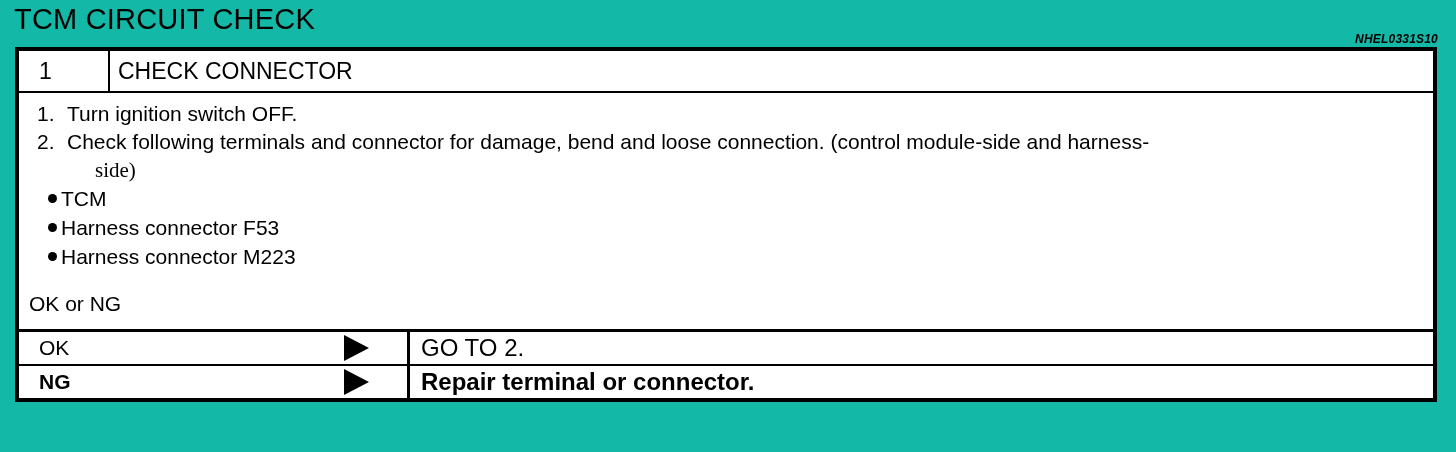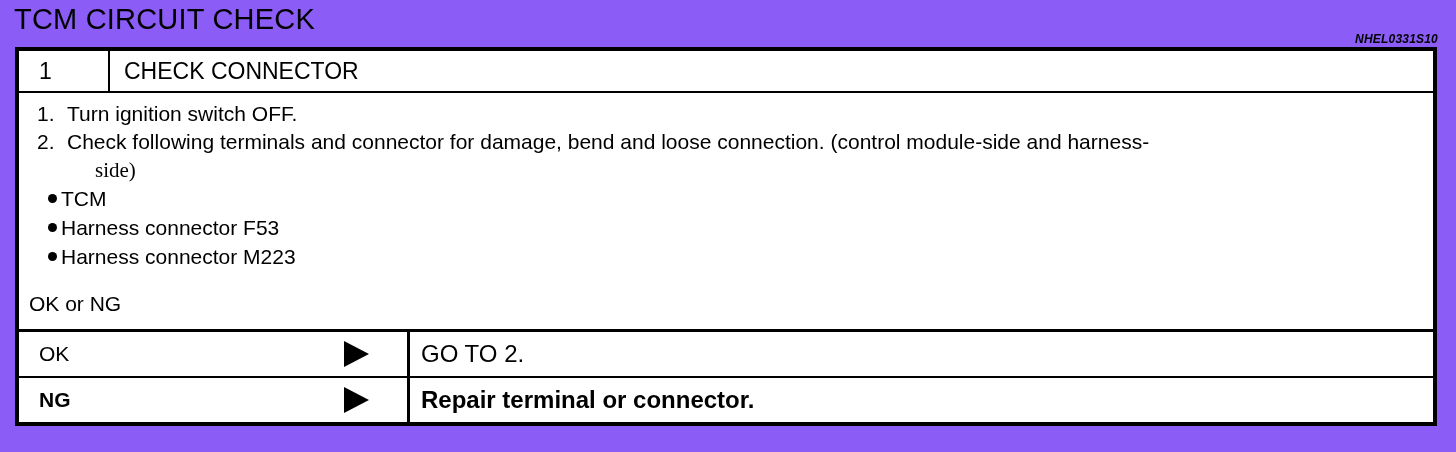--- a/index.html
+++ b/index.html
@@ -11,21 +11,21 @@
   body {
     font-family: "Liberation Sans", sans-serif;
     color: #000000;
     -webkit-font-smoothing: none;
   }
   #page {
     position: relative;
     width: 1456px;
     height: 452px;
     overflow: hidden;
-    background: #8b5cf6;
+    background: #14b8a6;
   }
 
   
   .page-title {
     position: absolute;
     left: 14px;
     top: 2px;
     font-size: 29px;
     line-height: 34px;
     letter-spacing: 0.2px;
@@ -72,21 +72,21 @@
     display: flex;
     align-items: center;
     padding-left: 20px;
     font-size: 23px;
     line-height: 27px;
   }
   .hdr-title {
     flex: 1;
     display: flex;
     align-items: center;
-    padding-left: 14px;
+    padding-left: 8px;
     font-size: 23px;
     line-height: 27px;
     white-space: nowrap;
   }
 
   
   .row-body {
     border-bottom: 3px solid #000000;
     padding: 7px 10px 10px 10px;
   }
@@ -157,21 +157,21 @@
     line-height: 26px;
     margin-top: 20px;
     margin-bottom: 2px;
     padding-right: 20px;
   }
 
   
   .row-result {
     display: flex;
     align-items: stretch;
-    height: 44px;
+    height: 32px;
   }
   .row-result.divider-top {
     border-top: 2px solid #000000;
     font-weight: bold;
   }
   .res-left {
     width: 391px;
     box-sizing: border-box;
     border-right: 3px solid #000000;
     display: flex;

